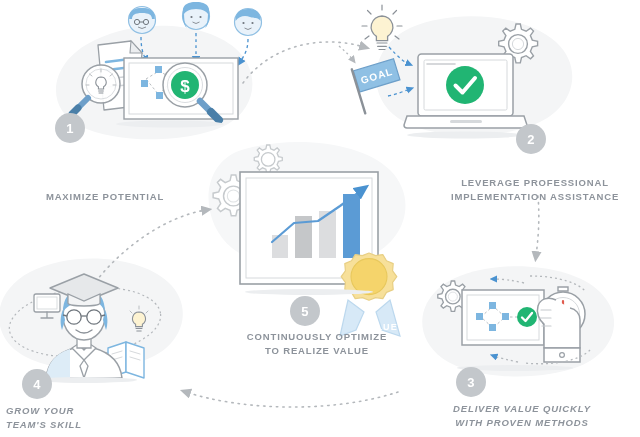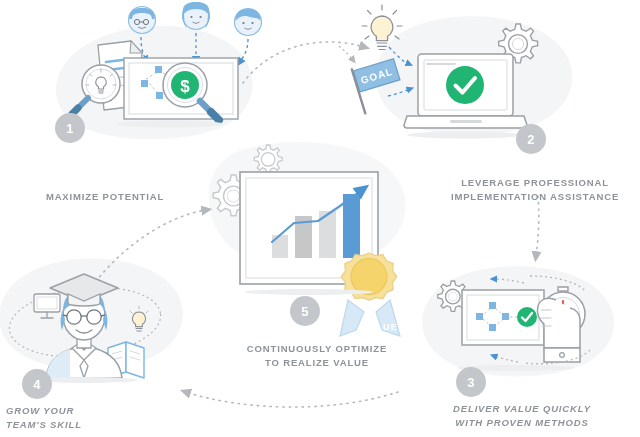--- a/index.html
+++ b/index.html
@@ -24,21 +24,21 @@
     position:absolute;color:#8d939b;font-size:9.5px;font-weight:bold;
     letter-spacing:.85px;line-height:1.45;text-transform:uppercase;
   }
   .c-center{text-align:center;}
   .c-left{text-align:left;font-style:italic;}
 
   .cap1{left:0px;top:150px;width:210px;margin-top:40px;}
   .cap2{left:430px;top:160px;width:210px;margin-top:16px;}
   .cap3{left:404px;top:402px;width:236px;font-style:italic;}
   .cap4{left:6px;top:404px;width:150px;}
-  .cap5{left:222px;top:330px;width:190px;margin-top:12px;}
+  .cap5{left:222px;top:330px;width:190px;}
 
   .n1{left:55px;top:113px;}
   .n2{left:516px;top:124px;}
   .n3{left:456px;top:367px;}
   .n4{left:22px;top:369px;}
   .n5{left:290px;top:296px;}
 
   .badge-label{
     position:absolute;color:#ffffff;font-size:9px;font-weight:bold;
     letter-spacing:1.2px;

